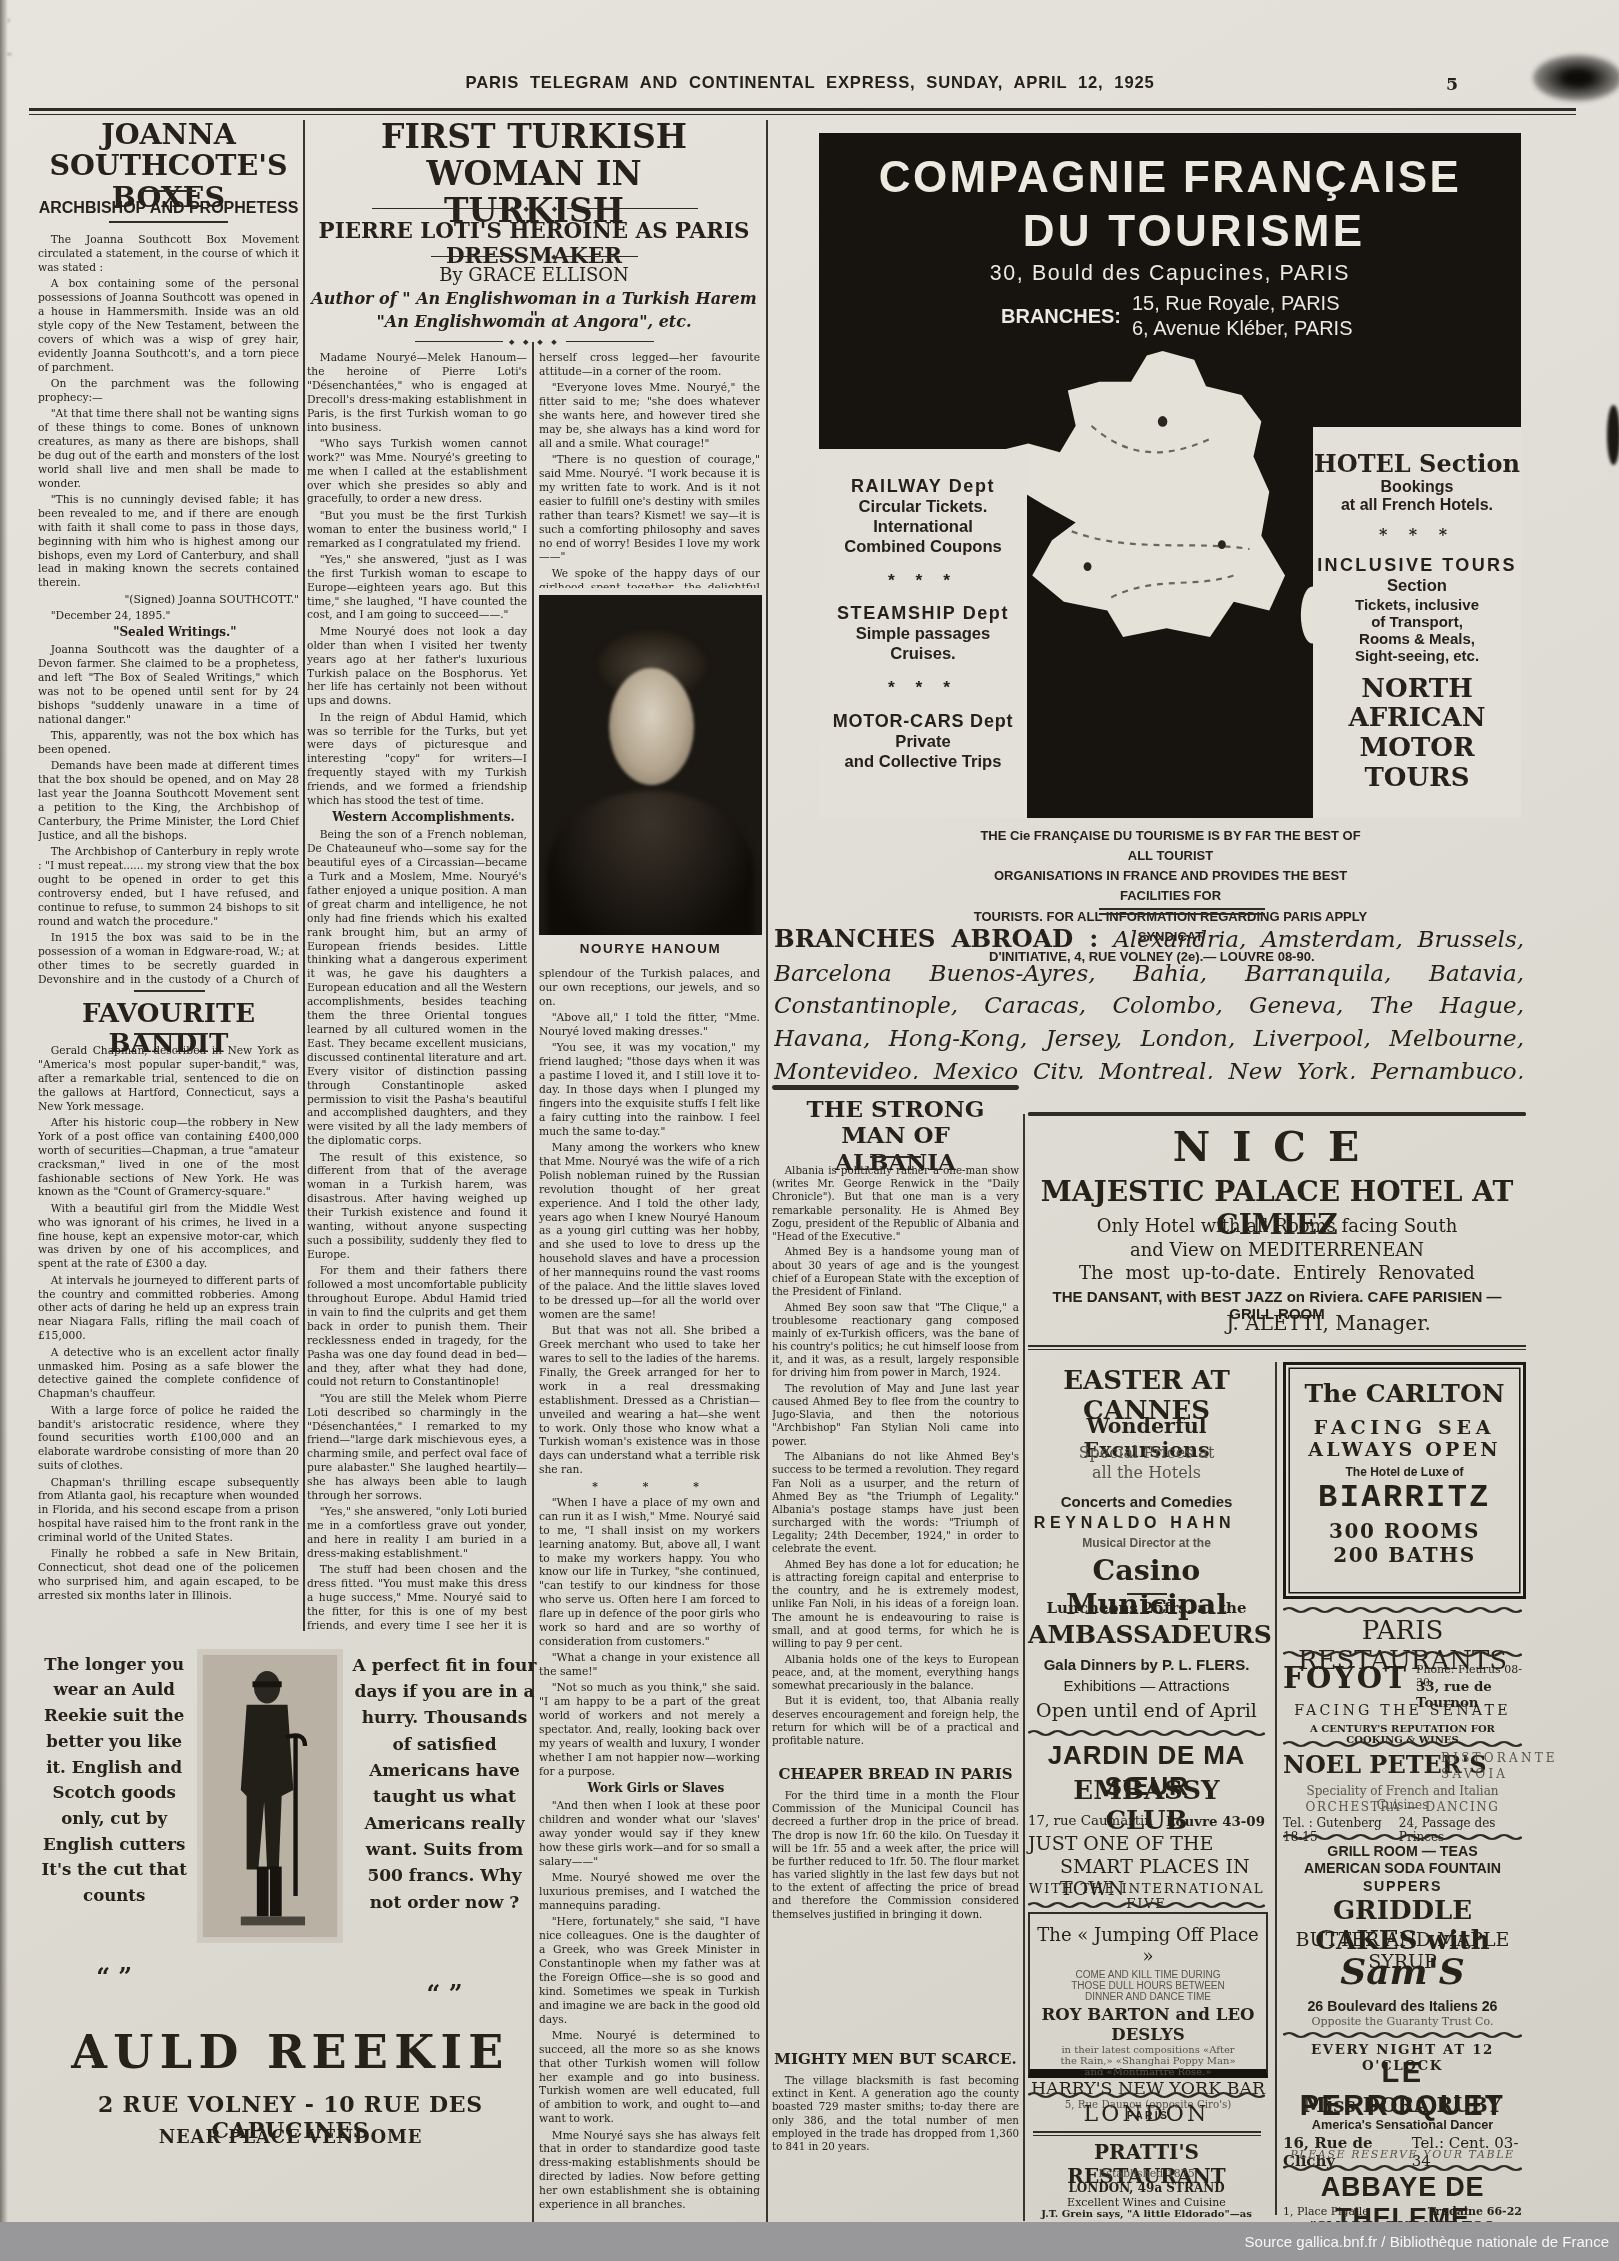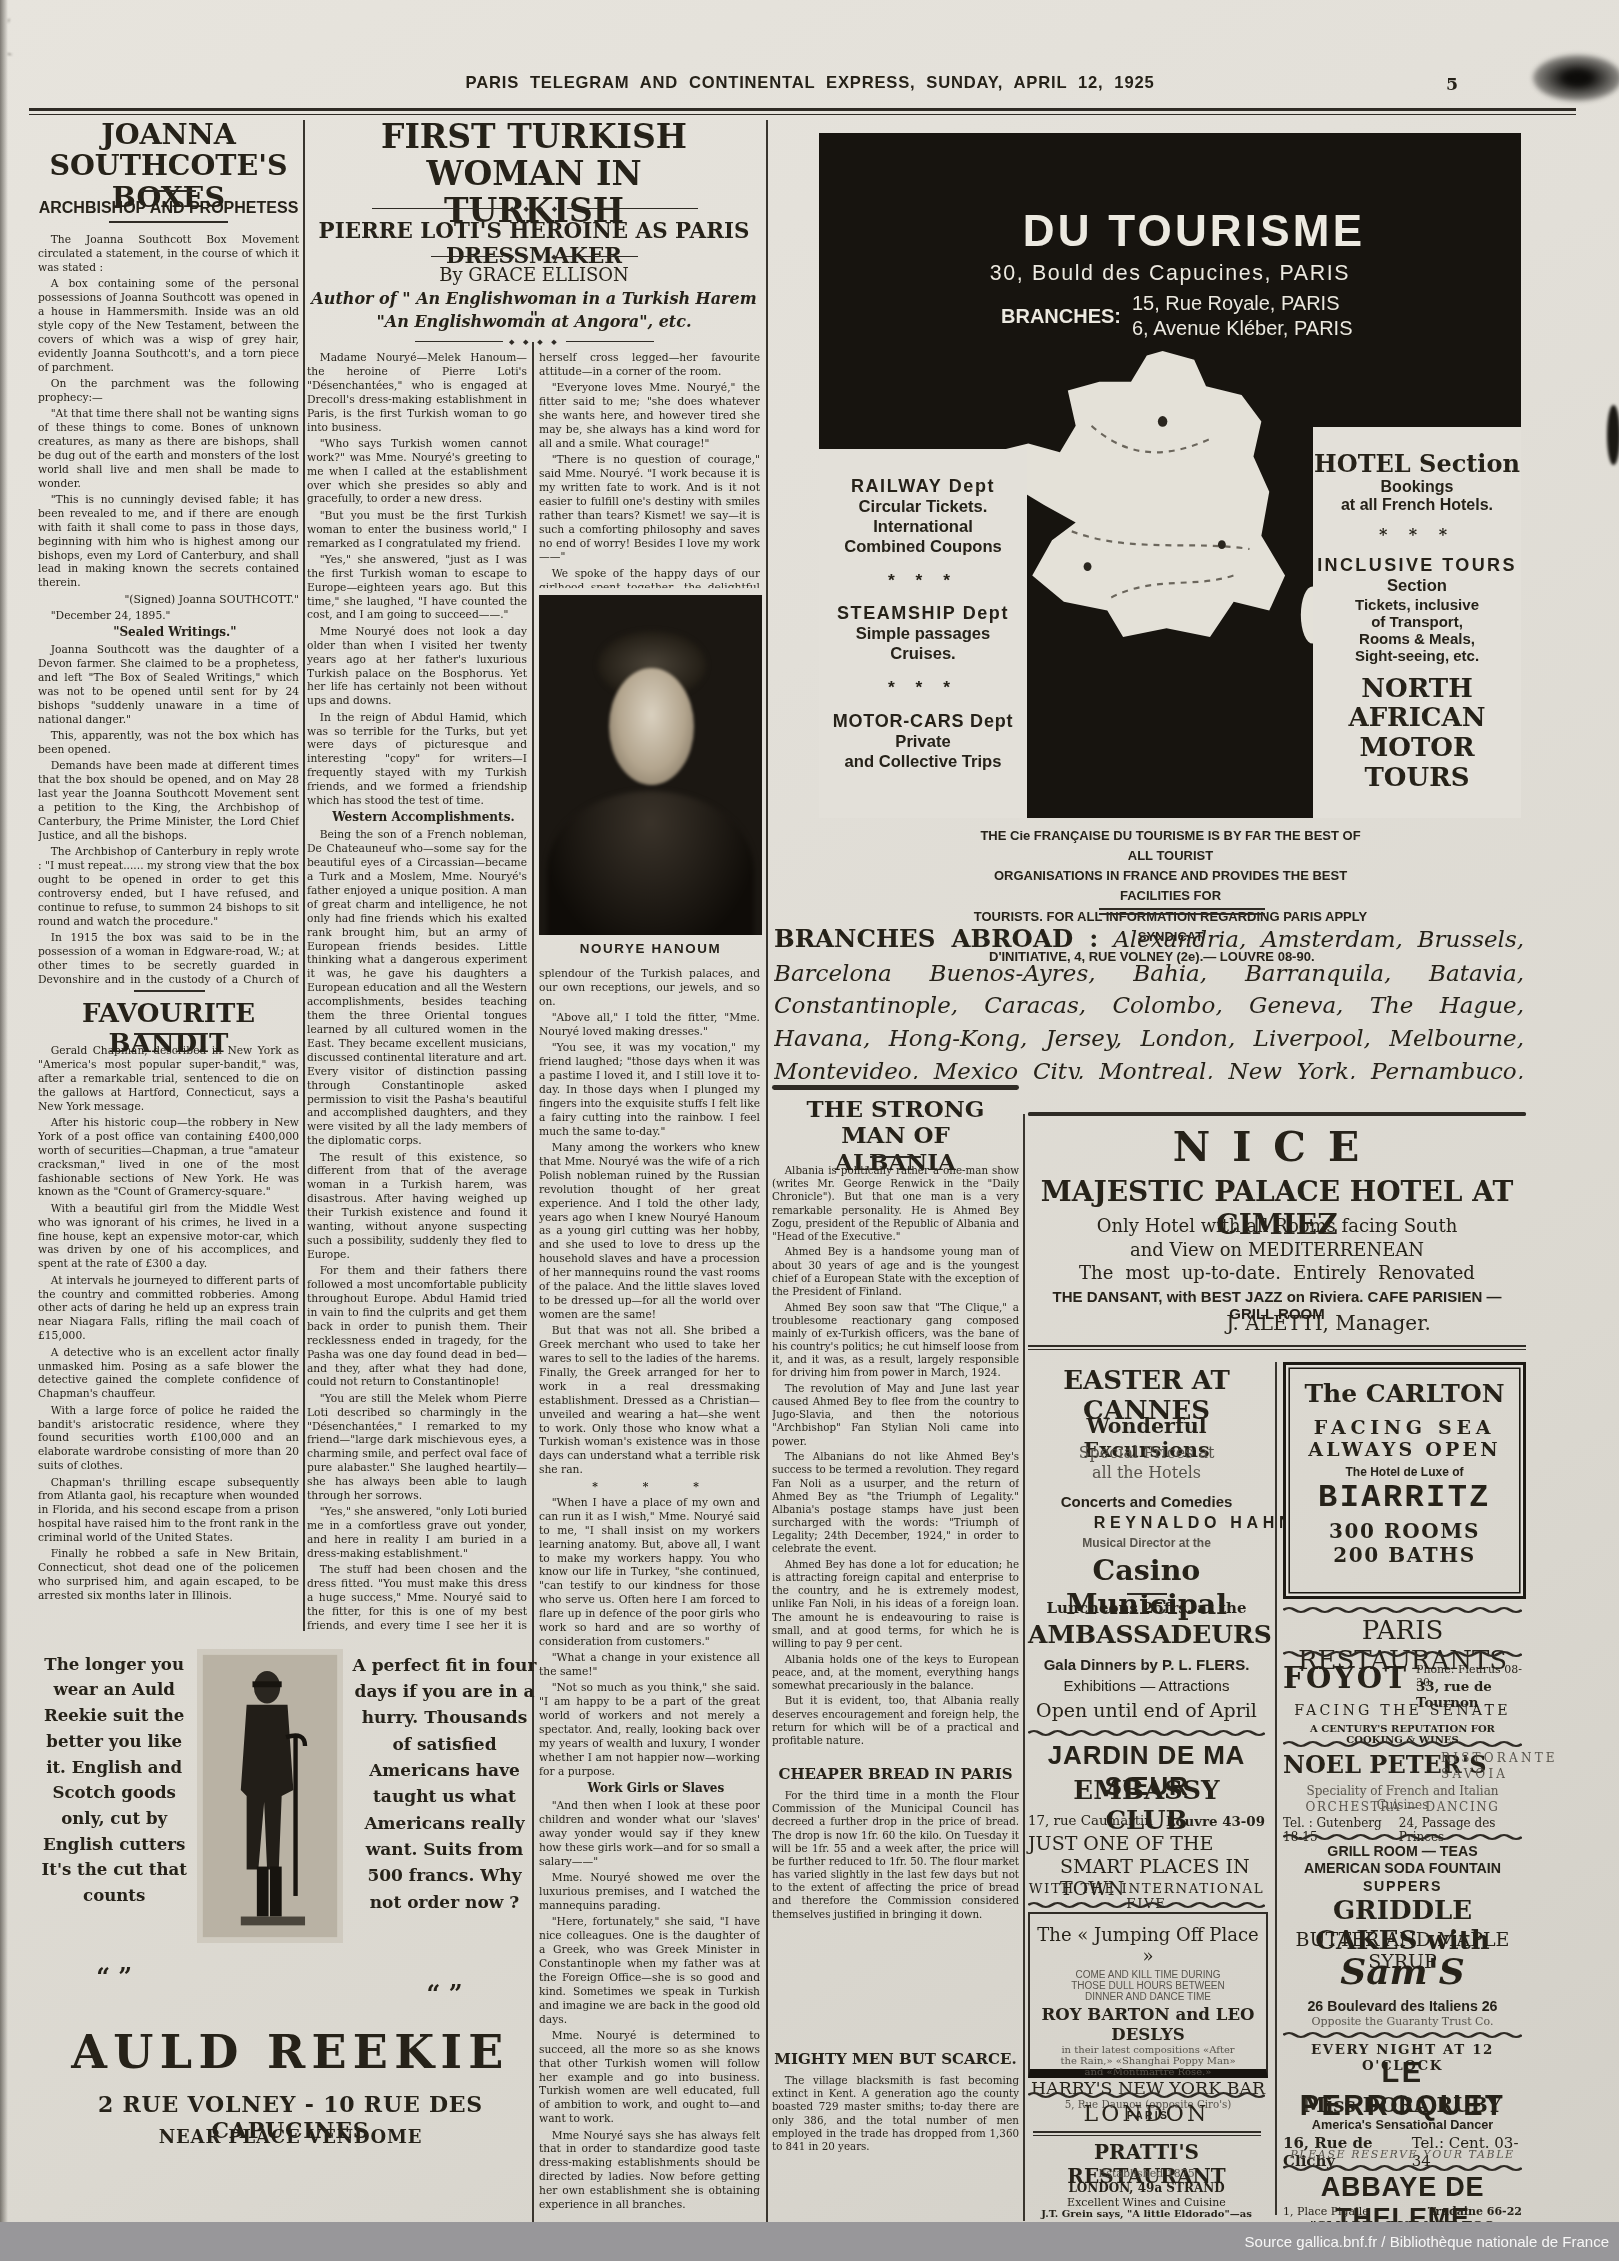--- a/index.html
+++ b/index.html
@@ -179,20 +179,21 @@
     <p>"Not so much as you think," she said. "I am happy to be a part of the great world of workers and not merely a spectator. And, really, looking back over my years of wealth and luxury, I wonder whether I am not happier now—working for a purpose.</p>
     <p class="sh">Work Girls or Slaves</p>
     <p>"And then when I look at these poor children and wonder what our 'slaves' away yonder would say if they knew how these girls work—and for so small a salary——"</p>
     <p>Mme. Nouryé showed me over the luxurious premises, and I watched the mannequins parading.</p>
     <p>"Here, fortunately," she said, "I have nice colleagues. One is the daughter of a Greek, who was Greek Minister in Constantinople when my father was at the Foreign Office—she is so good and kind. Sometimes we speak in Turkish and imagine we are back in the good old days.</p>
     <p>Mme. Nouryé is determined to succeed, all the more so as she knows that other Turkish women will follow her example and go into business. Turkish women are well educated, full of ambition to work, and ought to—and want to work.</p>
     <p>Mme Nouryé says she has always felt that in order to standardize good taste dress-making establishments should be directed by ladies. Now before getting her own establishment she is obtaining experience in all branches.</p>
   </div>
 
   <div class="a adblack" style="left:819px;top:133px;width:702px;height:685px;">
+    <div class="a sans bold ctr" style="left:0;top:19px;width:702px;font-size:44px;letter-spacing:2.4px;">COMPAGNIE FRANÇAISE</div>
     <div class="a sans bold ctr" style="left:0;top:73px;width:702px;font-size:44px;letter-spacing:3.2px;padding-left:24px;">DU TOURISME</div>
     <div class="a sans ctr" style="left:0;top:128px;width:702px;font-size:21.4px;letter-spacing:1.6px;">30, Bould des Capucines, PARIS</div>
     <div class="a sans" style="left:182px;top:158px;width:364px;display:flex;gap:11px;align-items:center;">
       <span class="bold" style="font-size:20px;">BRANCHES:</span>
       <span style="font-size:20px;line-height:1.25;">
         <div>15, Rue Royale, PARIS</div>
         <div>6, Avenue Kléber, PARIS</div>
       </span>
     </div>
     <div class="a" style="left:154px;top:196px;width:395px;height:484px;">
@@ -290,21 +291,21 @@
   <div class="a sans bold ctr" style="left:1028px;top:1288px;width:498px;font-size:15px;">THE DANSANT, with BEST JAZZ on Riviera. CAFE PARISIEN — GRILL ROOM</div>
   <div class="a ctr" style="left:1131px;top:1311px;width:395px;font-size:20px;">J. ALETTI, Manager.</div>
   <div class="a rule" style="left:1028px;top:1345px;width:498px;height:2.4px;"></div>
   <div class="a rule" style="left:1028px;top:1349px;width:498px;height:0.8px;"></div>
 
   <div class="a bold ctr" style="left:1028px;top:1365px;width:237px;font-size:26px;font-family:'DejaVu Serif',serif;">EASTER AT CANNES</div>
   <div class="a bold ctr" style="left:1028px;top:1414px;width:237px;font-size:20.6px;">Wonderful Excursions</div>
   <div class="a ctr gray" style="left:1028px;top:1443px;width:237px;font-size:16px;">Special Prices at</div>
   <div class="a ctr gray" style="left:1028px;top:1463px;width:237px;font-size:16px;">all the Hotels</div>
   <div class="a sans bold ctr" style="left:1028px;top:1493px;width:237px;font-size:15px;">Concerts and Comedies</div>
-  <div class="a sans bold ctr" style="left:1076px;top:1514px;width:237px;font-size:16px;letter-spacing:4.7px;">REYNALDO HAHN</div>
+  <div class="a sans bold ctr" style="left:1016px;top:1514px;width:237px;font-size:16px;letter-spacing:4.7px;">REYNALDO HAHN</div>
   <div class="a sans bold ctr gray" style="left:1028px;top:1536px;width:237px;font-size:12px;">Musical Director at the</div>
   <div class="a bold ctr" style="left:1028px;top:1553px;width:237px;font-size:28.5px;font-family:'DejaVu Serif',serif;">Casino Municipal</div>
   <div class="a rule" style="left:1127px;top:1593px;width:40px;height:1.6px;"></div>
   <div class="a bold ctr" style="left:1028px;top:1599px;width:237px;font-size:15px;">Luncheons 25frs. at the</div>
   <div class="a bold ctr" style="left:1028px;top:1620px;width:237px;font-size:25px;font-family:'DejaVu Serif',serif;">AMBASSADEURS</div>
   <div class="a sans bold ctr" style="left:1028px;top:1656px;width:237px;font-size:15px;">Gala Dinners by P. L. FLERS.</div>
   <div class="a sans ctr" style="left:1028px;top:1677px;width:237px;font-size:15px;">Exhibitions   —   Attractions</div>
   <div class="a ctr" style="left:1028px;top:1699px;width:237px;font-size:19px;">Open until end of April</div>
   <div class="a wavy" style="left:1028px;top:1729px;width:237px;">
       <svg viewBox="0 0 100 6" preserveAspectRatio="none">

